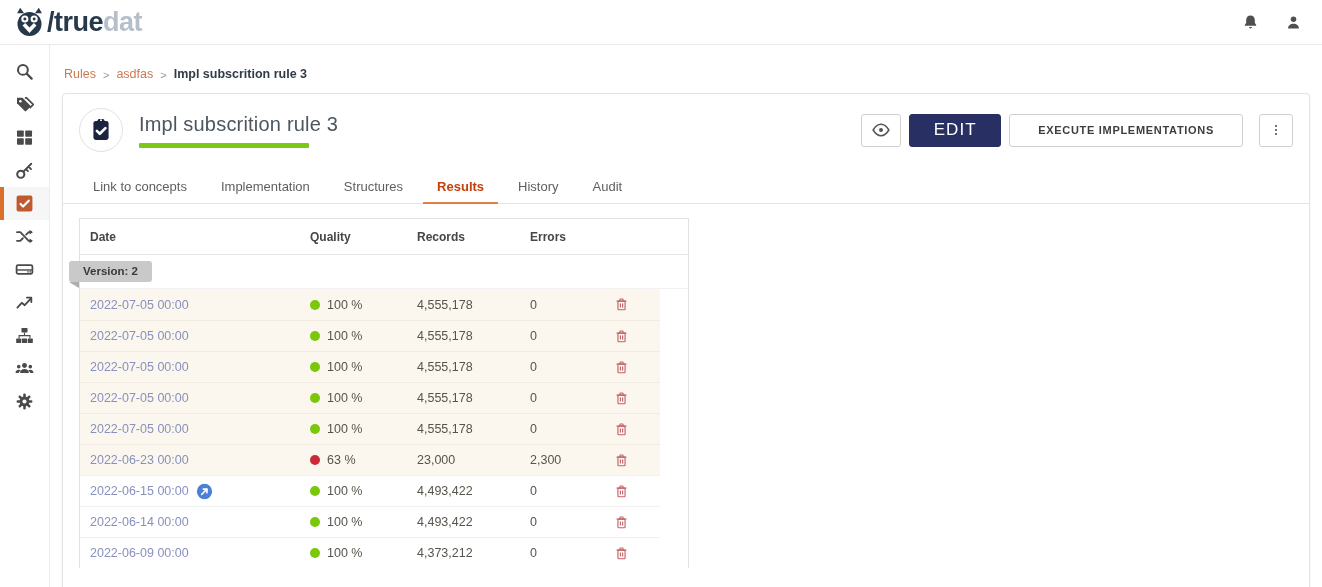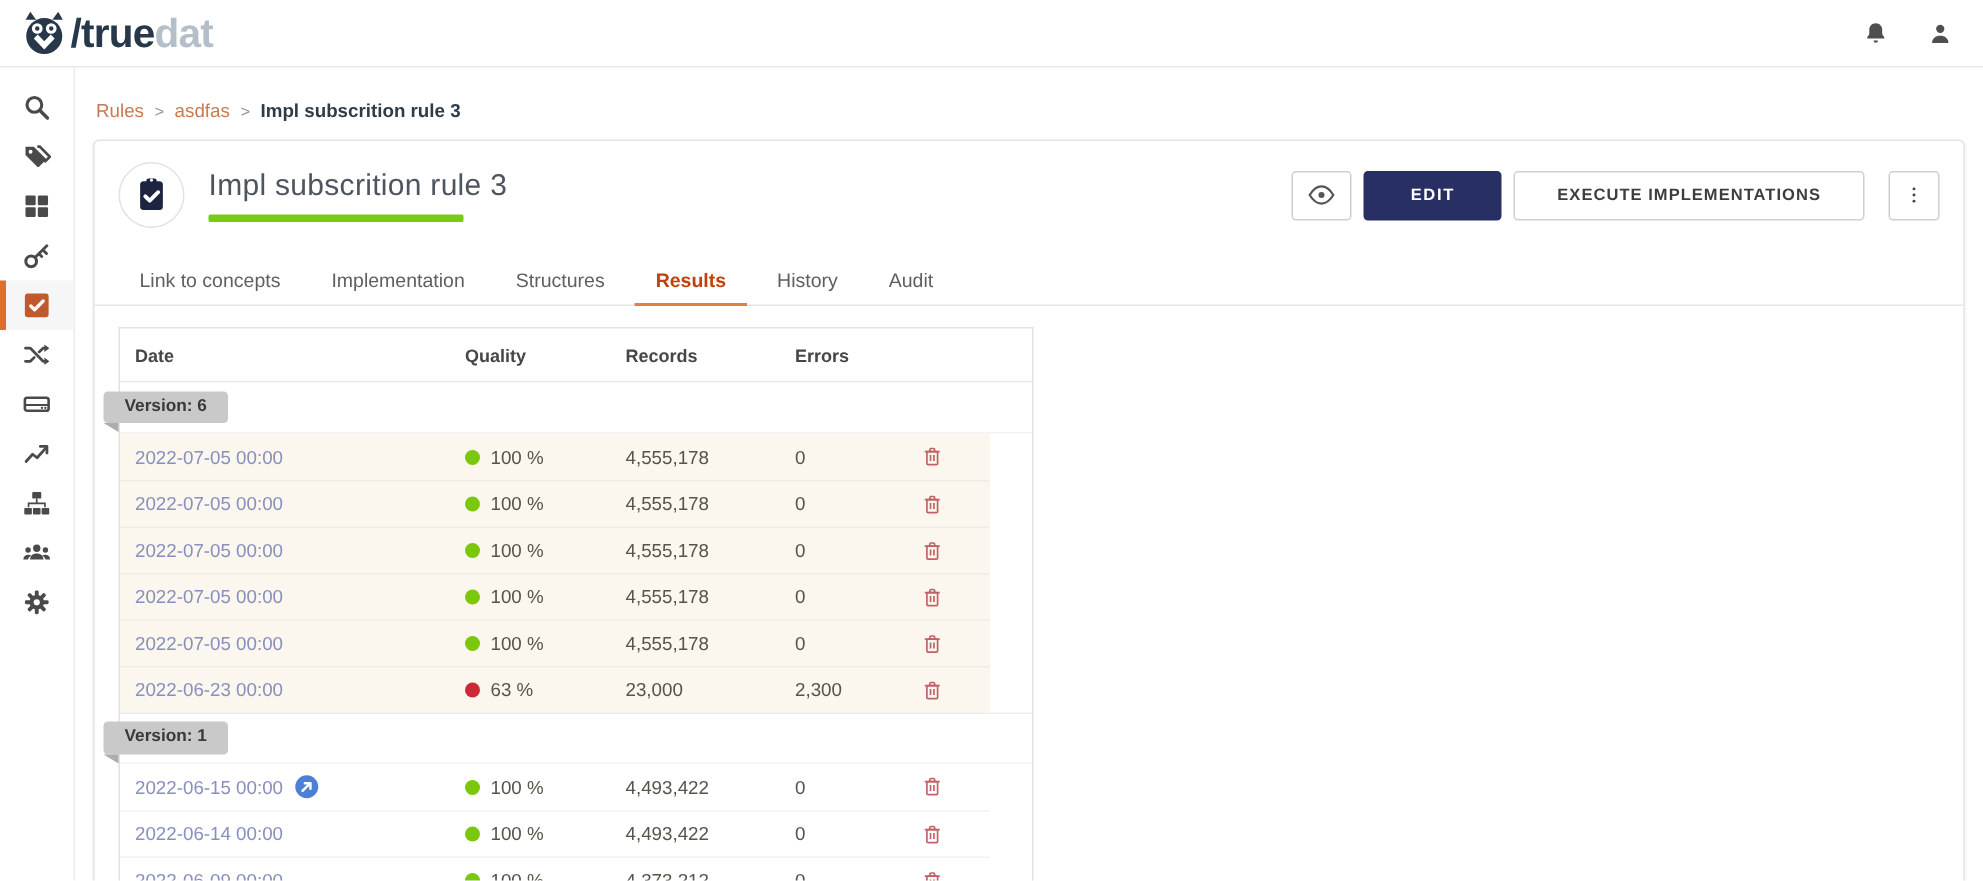--- a/index.html
+++ b/index.html
@@ -53,21 +53,21 @@
   .title-block{margin-left:16px;}
   .page-title{font-size:20px;color:#4c5560;font-weight:400;letter-spacing:.2px;}
   .title-underline{width:170px;height:5px;background:var(--green-bar);margin-top:7px;border-radius:1px;}
   .actions{margin-left:auto;display:flex;align-items:center;gap:8px;}
   .btn{height:33px;border-radius:3px;border:1px solid #d0d0d0;background:#fff;
     display:flex;align-items:center;justify-content:center;cursor:pointer;
     font-family:"Liberation Sans",sans-serif;}
   .btn-eye{width:40px;color:#555;}
   .btn-eye svg{width:18px;height:18px;}
   .btn-edit{width:92px;background:var(--button-navy);border-color:var(--button-navy);
-    color:#fff;font-size:11px;font-weight:700;letter-spacing:1.1px;}
+    color:#fff;font-size:17px;font-weight:400;letter-spacing:1.1px;}
   .btn-execute{padding:0 28px;color:#3d3d3d;font-size:11px;font-weight:600;letter-spacing:.7px;}
   .btn-kebab{width:34px;margin-left:8px;color:#444;}
   .btn-kebab svg{width:14px;height:14px;}
 
   
   .tabs{display:flex;gap:6px;margin-top:18px;padding:0 16px;border-bottom:1px solid #e4e4e4;}
   .tab{padding:9px 14px 8px;font-size:13px;color:#5f5f5f;cursor:pointer;
     border-bottom:2px solid transparent;margin-bottom:-1px;white-space:nowrap;}
   .tab.active{color:#c2410c;font-weight:700;border-bottom-color:var(--tab-underline);}
 
@@ -298,21 +298,21 @@
 
       <div class="table">
         <div class="t-header">
             <span>Date</span>
             <span>Quality</span>
             <span>Records</span>
             <span>Errors</span>
           </div>
         <div class="t-body">
             <div class="version-row">
-              <span class="version-badge">Version: 6</span>
+              <span class="version-badge">Version: 2</span>
             </div>
             <div class="result-row hl">
               <div class="cell">
                 <span class="date-link">2022-07-05 00:00</span>
               </div>
               <div class="cell">
                 <span class="dot ok"></span>
                 <span>100 %</span>
               </div>
               <div class="cell">4,555,178</div>
@@ -425,23 +425,20 @@
               <div class="cell" style="padding-left:0">
                 <span class="trash">
                   <svg viewBox="0 0 24 24" fill="none" stroke="currentColor" stroke-width="1.8">
                     <path d="M4 6.5 h16"></path>
                     <path d="M9.5 6.2 V4.3 a1.1 1.1 0 0 1 1.1-1.1 h2.8 a1.1 1.1 0 0 1 1.1 1.1 V6.2"></path>
                     <rect x="6.3" y="6.5" width="11.4" height="13.9" rx="1.3"></rect>
                     <path d="M10.2 10.2 v6.4 M13.8 10.2 v6.4"></path>
                   </svg>
                 </span>
               </div>
-            </div>
-            <div class="version-row">
-              <span class="version-badge">Version: 1</span>
             </div>
             <div class="result-row">
               <div class="cell">
                 <span class="date-link">2022-06-15 00:00</span>
                 <span class="promote">
                   <svg viewBox="0 0 20 20">
                     <circle cx="10" cy="10" r="9" fill="#4b80d6"></circle>
                     <path d="M6.7 13.3 L12.6 7.4" stroke="#fff" stroke-width="1.9" stroke-linecap="round"></path>
                     <path d="M8.5 7.2 h4.4 v4.4" fill="none" stroke="#fff" stroke-width="1.9" stroke-linecap="round" stroke-linejoin="round"></path>
                   </svg>

